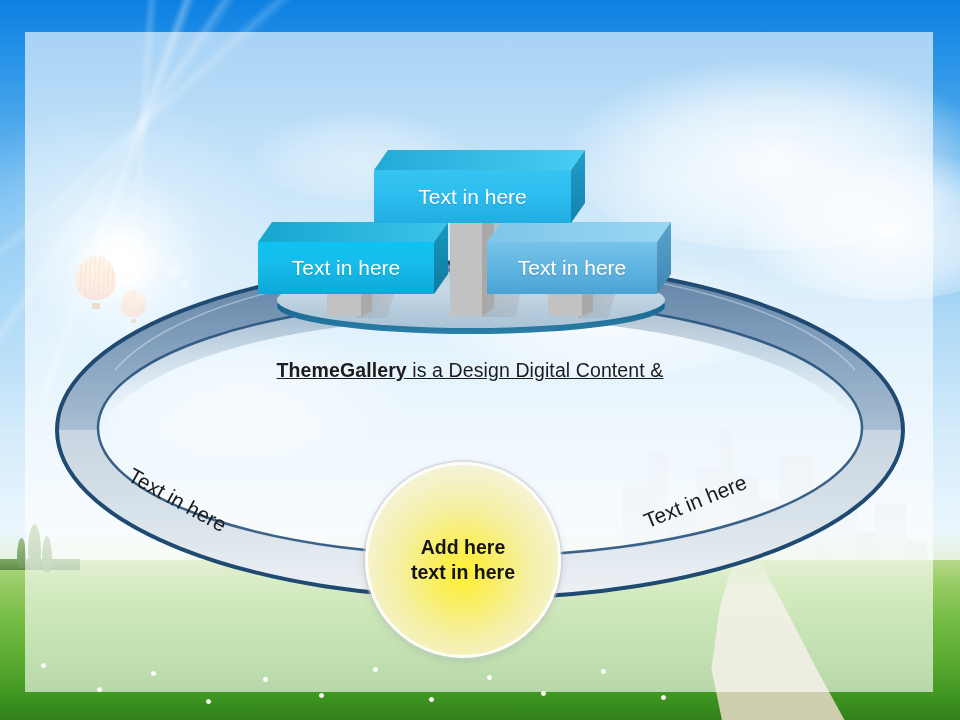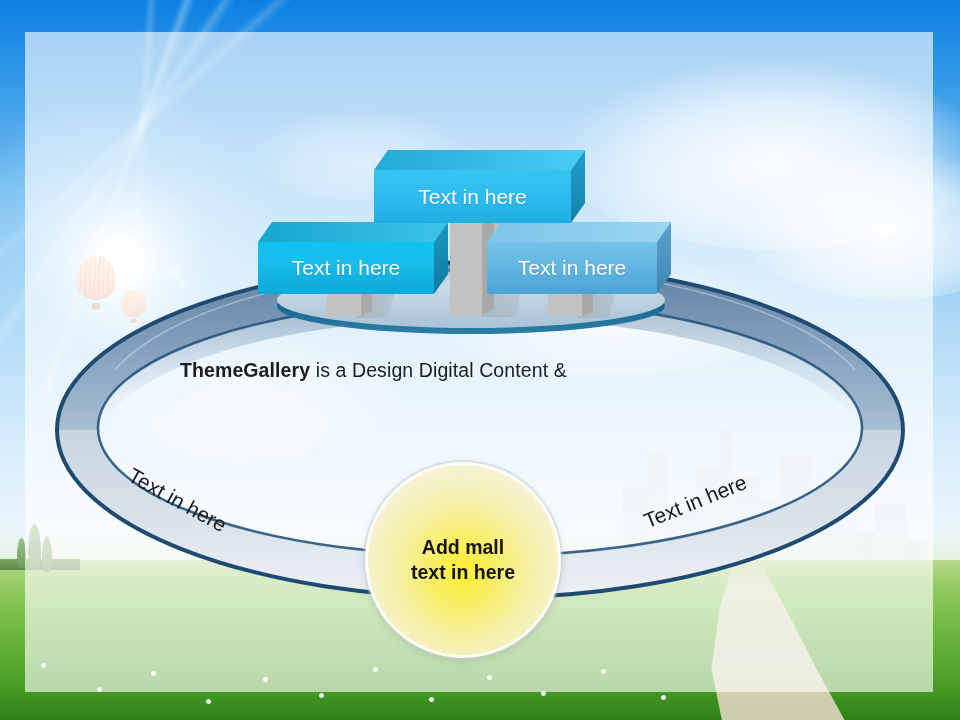--- a/index.html
+++ b/index.html
@@ -175,24 +175,26 @@
     font-family: "Liberation Sans", sans-serif;
   }
   #ring-label-left  { left: 130px; top: 462px; transform: rotate(29deg); transform-origin: 0 50%; }
   #ring-label-right { left: 645px; top: 510px; transform: rotate(-22deg); transform-origin: 0 50%; }
 
   
   #desc {
     position: absolute;
     left: 180px; top: 357px;
     width: 580px;
+    text-align: center;
     font-size: 19.5px;
     line-height: 26px;
     color: #1c1c1c;
     letter-spacing: .1px;
+    text-decoration: underline;
   }
   #desc b { font-weight: bold; }
 
   
   #disc {
     position: absolute;
     left: 277px; top: 272px;
     width: 388px; height: 62px;
   }
   #disc .rim {
@@ -436,18 +438,18 @@
                 clip-path: polygon(14px 0, 211px 0, 197px 20px, 0 20px);"></div>
     <div class="rightface" style="left:197px; top:0; width:14px; height:73px;
                 background: linear-gradient(to bottom, #1f9ecb, #1582ab);
                 clip-path: polygon(14px 0, 14px 53px, 0 73px, 0 20px);"></div>
     <div class="front" style="width:197px; height:53px;
                 background: linear-gradient(to bottom, #36c4f2 0%, #2dbdee 45%, #21ade1 100%);">Text in here</div>
   </div>
 
   <div id="center-circle">
     <div class="txt">
-      <span>Add mall</span><br>
+      <span>Add here</span><br>
       <span>text in here</span>
     </div>
   </div>
 
 </div>
 
 </body></html>

